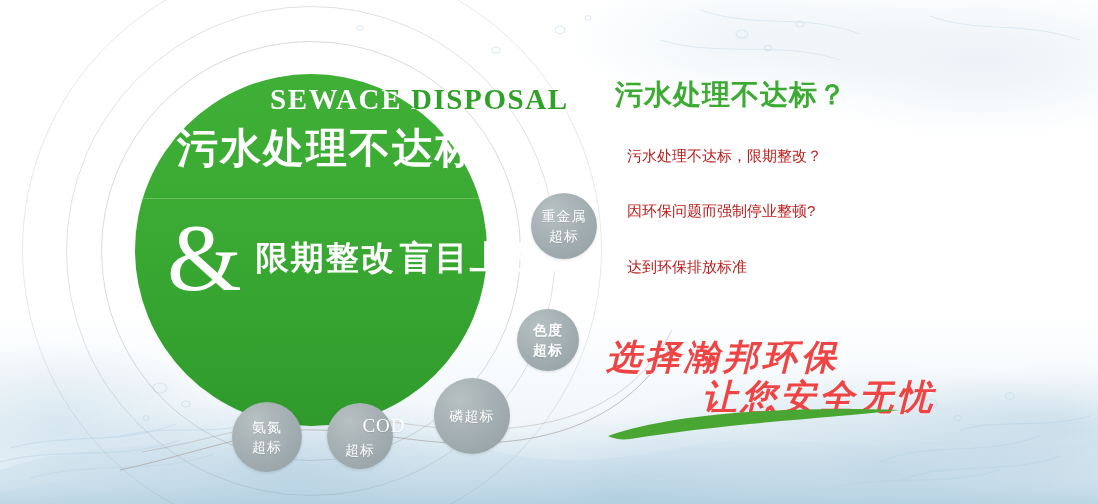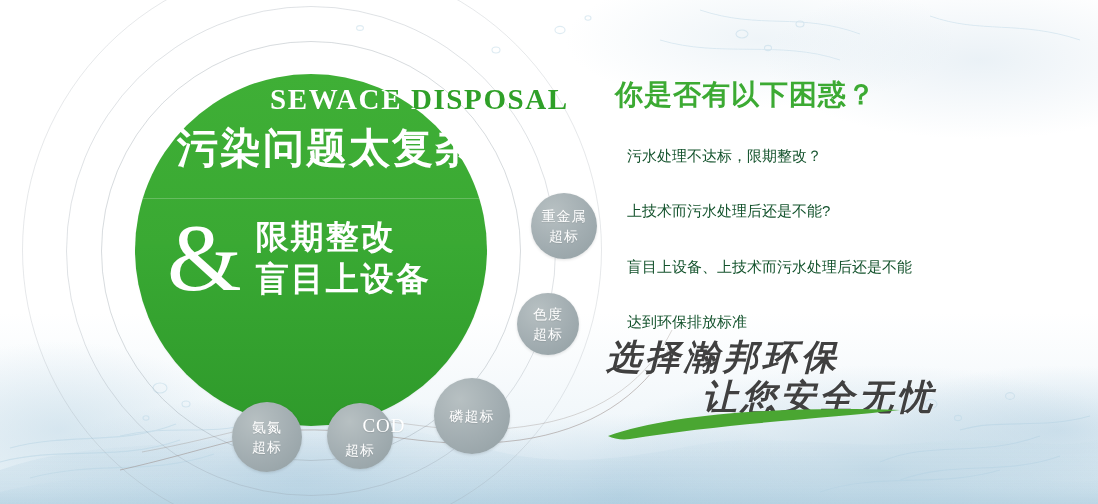--- a/index.html
+++ b/index.html
@@ -89,21 +89,20 @@
   }
   .amp{
     font-family:"Liberation Serif","DejaVu Serif",serif;
     font-size:96px;
     line-height:.84;
     color:#ffffff;
     font-weight:400;
   }
   .sub-lines{
     display:flex;
-    flex-direction:column;
     gap:4px;
   }
   .sub-line{
     font-size:33px;
     font-weight:bold;
     letter-spacing:2px;
     color:#ffffff;
     line-height:1.16;
     white-space:nowrap;
   }
@@ -141,21 +140,21 @@
     color:#ffffff;
     font-size:14px;
     line-height:1.46;
     letter-spacing:1px;
     text-align:right;
     background:radial-gradient(circle at 34% 28%, #b7c0c2 0%, #a2adb1 55%, #929fa3 100%);
     box-shadow:0 1px 3px rgba(0,0,0,.12);
     text-shadow:0 1px 1px rgba(0,0,0,.10);
   }
   .bubble-heavy-metal{ left:531px; top:193px; width:66px;  height:66px; }
-  .bubble-chroma     { left:517px; top:293px; width:62px;  height:62px; }
+  .bubble-chroma     { left:517px; top:309px; width:62px;  height:62px;font-weight:bold; }
   .bubble-phosphorus { left:434px; top:378px; width:76px;  height:76px; }
   .bubble-cod        { left:327px; top:403px; width:66px;  height:66px; }
   .bubble-ammonia    { left:232px; top:402px; width:70px;  height:70px; }
   .bubble-cod .b-line-1{ font-family:"Liberation Serif","DejaVu Serif",serif; font-size:19px; letter-spacing:1px;margin-left:48px; }
   .bubble-phosphorus .b-line-1{ font-size:14px; }
 
   
   .connector{ position:absolute; left:0; top:0; width:1098px; height:504px; pointer-events:none; }
 
   
@@ -172,38 +171,38 @@
     line-height:1.2;
     white-space:nowrap;
   }
   .q-list{
     margin-top:26px;
     margin-left:12px;
     list-style:none;
   }
   .q-list li{
     font-size:15px;
-    color:#14532d;
+    color:#b91c1c;
     line-height:23.5px;
     white-space:nowrap;
     margin-top:32px;
   }
 
   
   .slogan{
     position:absolute;
     left:600px; top:330px;
     width:400px; height:110px;
   }
   .slogan-line{
     position:absolute;
     font-family:Liberation Serif, serif;
     font-weight:bold;
     font-style:italic;
-    color:#404040;
+    color:#ef4444;
     letter-spacing:4px;
     white-space:nowrap;
     text-shadow:0 1px 0 rgba(255,255,255,.5);
   }
   .slogan-1{ left:6px;   top:4px;  font-size:35px; }
   .slogan-2{ left:102px; top:44px; font-size:35px; }
   .swoosh{ position:absolute; left:0; top:76px; }
 </style>
 </head>
 <body>
@@ -269,21 +268,21 @@
   <div class="ring ring-3"></div>
 
   <svg class="connector" viewBox="0 0 1098 504" aria-hidden="true">
     <path d="M120,470 C200,452 250,432 300,430 C380,428 430,452 520,440 C590,430 640,398 672,344" fill="none" stroke="#9b8e8a" stroke-opacity=".55" stroke-width="1"></path>
     <path d="M142,452 C230,436 268,418 330,418 C410,418 450,440 540,424 C605,412 648,378 672,330" fill="none" stroke="#9b8e8a" stroke-opacity=".35" stroke-width="1"></path>
   </svg>
 
   <div class="green-circle"></div>
 
   <div class="circle-texts">
-    <div class="headline-cn">污染问题太复杂</div>
+    <div class="headline-cn">污水处理不达标</div>
     <div class="amp-row">
       <span class="amp">&amp;</span>
       <span class="sub-lines">
         <span class="sub-line">限期整改</span>
         <span class="sub-line">盲目上设备</span>
       </span>
     </div>
   </div>
 
   <div class="eng-wrap">
@@ -305,25 +304,24 @@
   <div class="bubble bubble-cod">
     <span class="b-line-1">COD</span>
     <span class="b-line-2">超标</span>
   </div>
   <div class="bubble bubble-ammonia">
     <span class="b-line-1">氨氮</span>
     <span class="b-line-2">超标</span>
   </div>
 
   <div class="right-col">
-    <div class="q-title">你是否有以下困惑？</div>
+    <div class="q-title">污水处理不达标？</div>
     <ul class="q-list">
       <li>污水处理不达标，限期整改？</li>
-      <li>上技术而污水处理后还是不能?</li>
-      <li>盲目上设备、上技术而污水处理后还是不能</li>
+      <li>因环保问题而强制停业整顿?</li>
       <li>达到环保排放标准</li>
     </ul>
   </div>
 
   <div class="slogan">
     <div class="slogan-line slogan-1">选择瀚邦环保</div>
     <div class="slogan-line slogan-2">让您安全无忧</div>
     <svg class="swoosh" width="360" height="36" viewBox="0 0 360 36" aria-hidden="true">
       <path d="M8,30 C70,8 180,0 300,4 C230,12 120,18 30,33 C22,34 14,33 8,30 Z" fill="#4aa632"></path>
     </svg>

